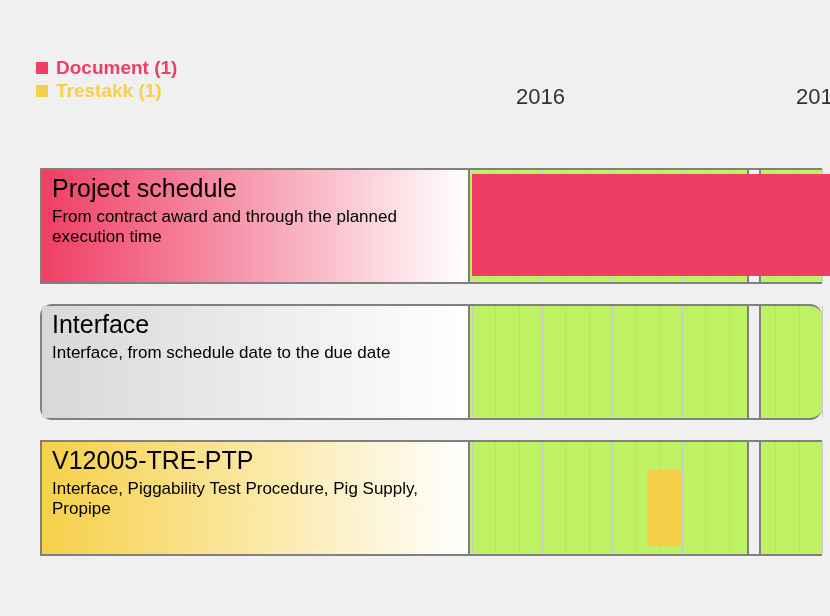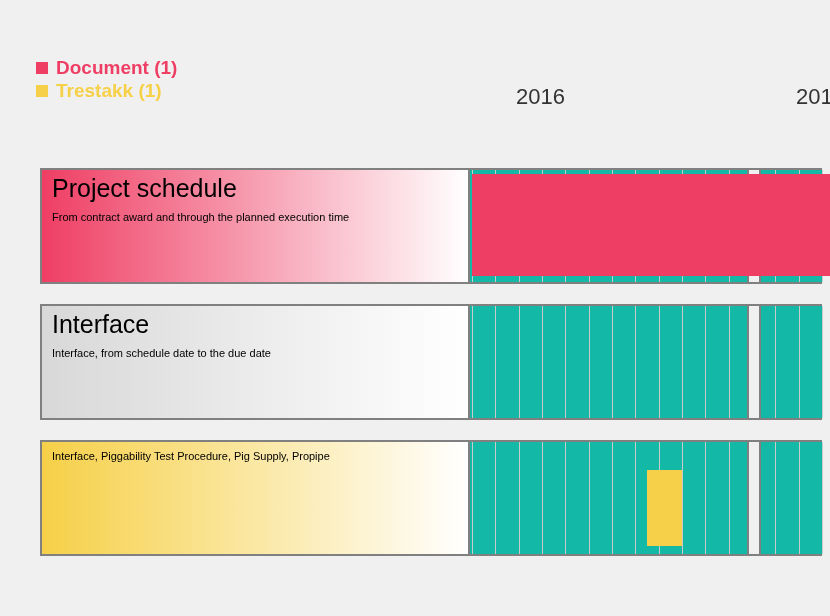--- a/index.html
+++ b/index.html
@@ -4,24 +4,24 @@
 <style>
 html,body{margin:0;padding:0;background:#f1f0f0;font-family:Arial,Helvetica,sans-serif}
 #stage{position:relative;width:830px;height:616px;overflow:hidden}
 
 .legend{position:absolute;left:36px;top:56px;font-size:19px;font-weight:bold;line-height:23px}
 .legend-row{display:flex;align-items:center}
 .legend-sw{width:12px;height:12px;display:inline-block;margin-right:8px}
 
 .year-header{position:absolute;top:84px;font-size:22px;color:#333}
 
-.row{position:absolute;left:40px;right:8px;height:112px;border:2px solid #808080;border-right:none;background:#14b8a6}
+.row{position:absolute;left:40px;right:8px;height:112px;border:2px solid #808080;border-right:none;background:#bef264}
 .row .label{position:absolute;left:0;top:0;bottom:0;width:428px;padding:4px 10px 0 10px;box-sizing:border-box;border-right:2px solid #808080}
 .row .title{font-size:25px;color:#000;margin-bottom:4px}
-.row .desc{font-size:11px;color:#000;line-height:20px}
+.row .desc{font-size:17px;color:#000;line-height:20px}
 .row .grid{position:absolute;left:430px;top:0;bottom:0;right:0}
 .row .grid .month{position:absolute;top:0;bottom:0;border-left:1px solid #c9c9c9}
 .row .grid .yearsep{position:absolute;top:0;bottom:0;width:10px;border-left:2px solid #808080;border-right:2px solid #808080;background:#f1f0f0}
 .row .bar{position:absolute}
 </style>
 </head>
 <body>
 <div id="stage">
 
 <div class="legend">
@@ -64,21 +64,21 @@
           <div class="month" style="left: 233.3px;"></div>
           <div class="month" style="left: 256.63px;"></div>
           <div class="month" style="left: 279.96px;"></div>
           <div class="month" style="left: 303.29px;"></div>
           <div class="month" style="left: 326.62px;"></div>
           <div class="month" style="left: 349.95px;"></div>
           <div class="yearsep" style="left: 274.96px;"></div>
           <div class="bar" style="left: 0px; width: 419.94px; top: 4px; height: 102px; background: rgb(239, 62, 100);"></div>
         </div>
       </div>
-      <div class="row" style="top: 304px;">
+      <div class="row" style="top: 304px; border-radius: 12px;">
         <div class="label" style="background: linear-gradient(to left, rgb(255, 255, 255) 0%, rgb(216, 216, 216) 100%);">
           <div class="title">Interface</div>
           <div class="desc">Interface, from schedule date to the due date</div>
         </div>
         <div class="grid">
           <div class="month" style="left: 0px;"></div>
           <div class="month" style="left: 23.33px;"></div>
           <div class="month" style="left: 46.66px;"></div>
           <div class="month" style="left: 69.99px;"></div>
           <div class="month" style="left: 93.32px;"></div>
@@ -91,20 +91,21 @@
           <div class="month" style="left: 256.63px;"></div>
           <div class="month" style="left: 279.96px;"></div>
           <div class="month" style="left: 303.29px;"></div>
           <div class="month" style="left: 326.62px;"></div>
           <div class="month" style="left: 349.95px;"></div>
           <div class="yearsep" style="left: 274.96px;"></div>
         </div>
       </div>
       <div class="row" style="top: 440px;">
         <div class="label" style="background: linear-gradient(to left, rgb(255, 255, 255) 0%, rgb(246, 208, 72) 100%);">
+          <div class="title">V12005-TRE-PTP</div>
           <div class="desc">Interface, Piggability Test Procedure, Pig Supply, Propipe</div>
         </div>
         <div class="grid">
           <div class="month" style="left: 0px;"></div>
           <div class="month" style="left: 23.33px;"></div>
           <div class="month" style="left: 46.66px;"></div>
           <div class="month" style="left: 69.99px;"></div>
           <div class="month" style="left: 93.32px;"></div>
           <div class="month" style="left: 116.65px;"></div>
           <div class="month" style="left: 139.98px;"></div>

